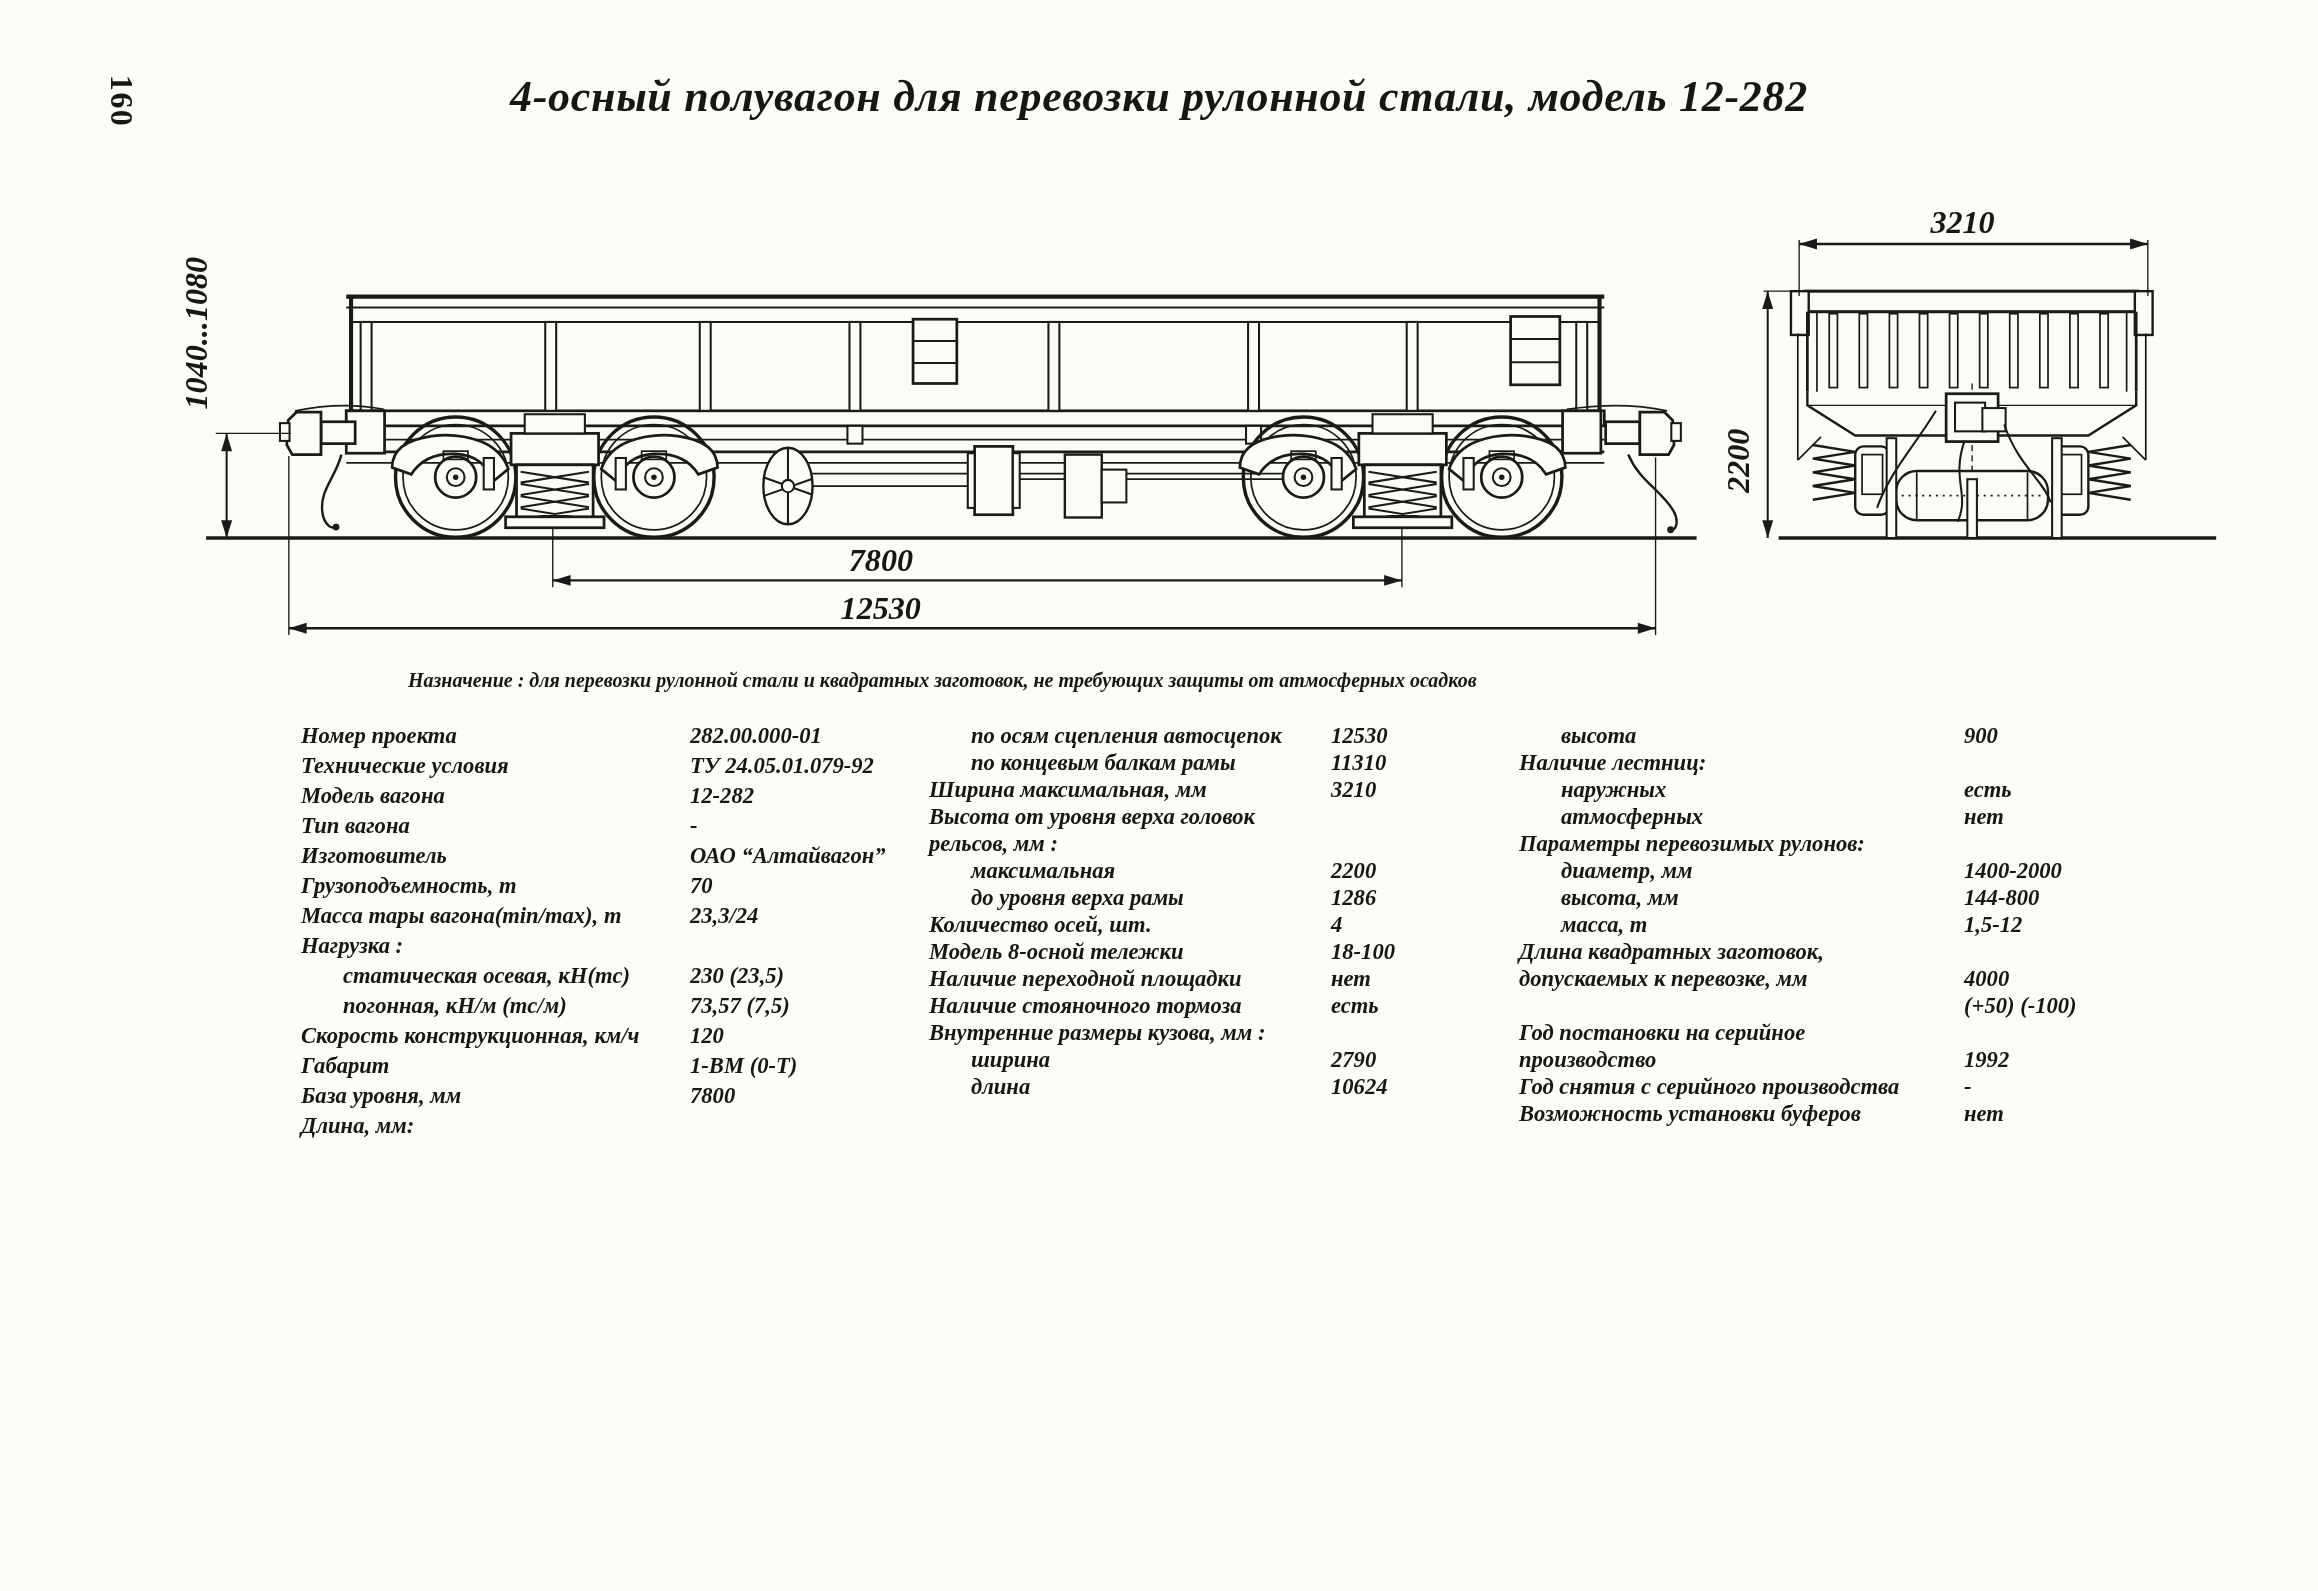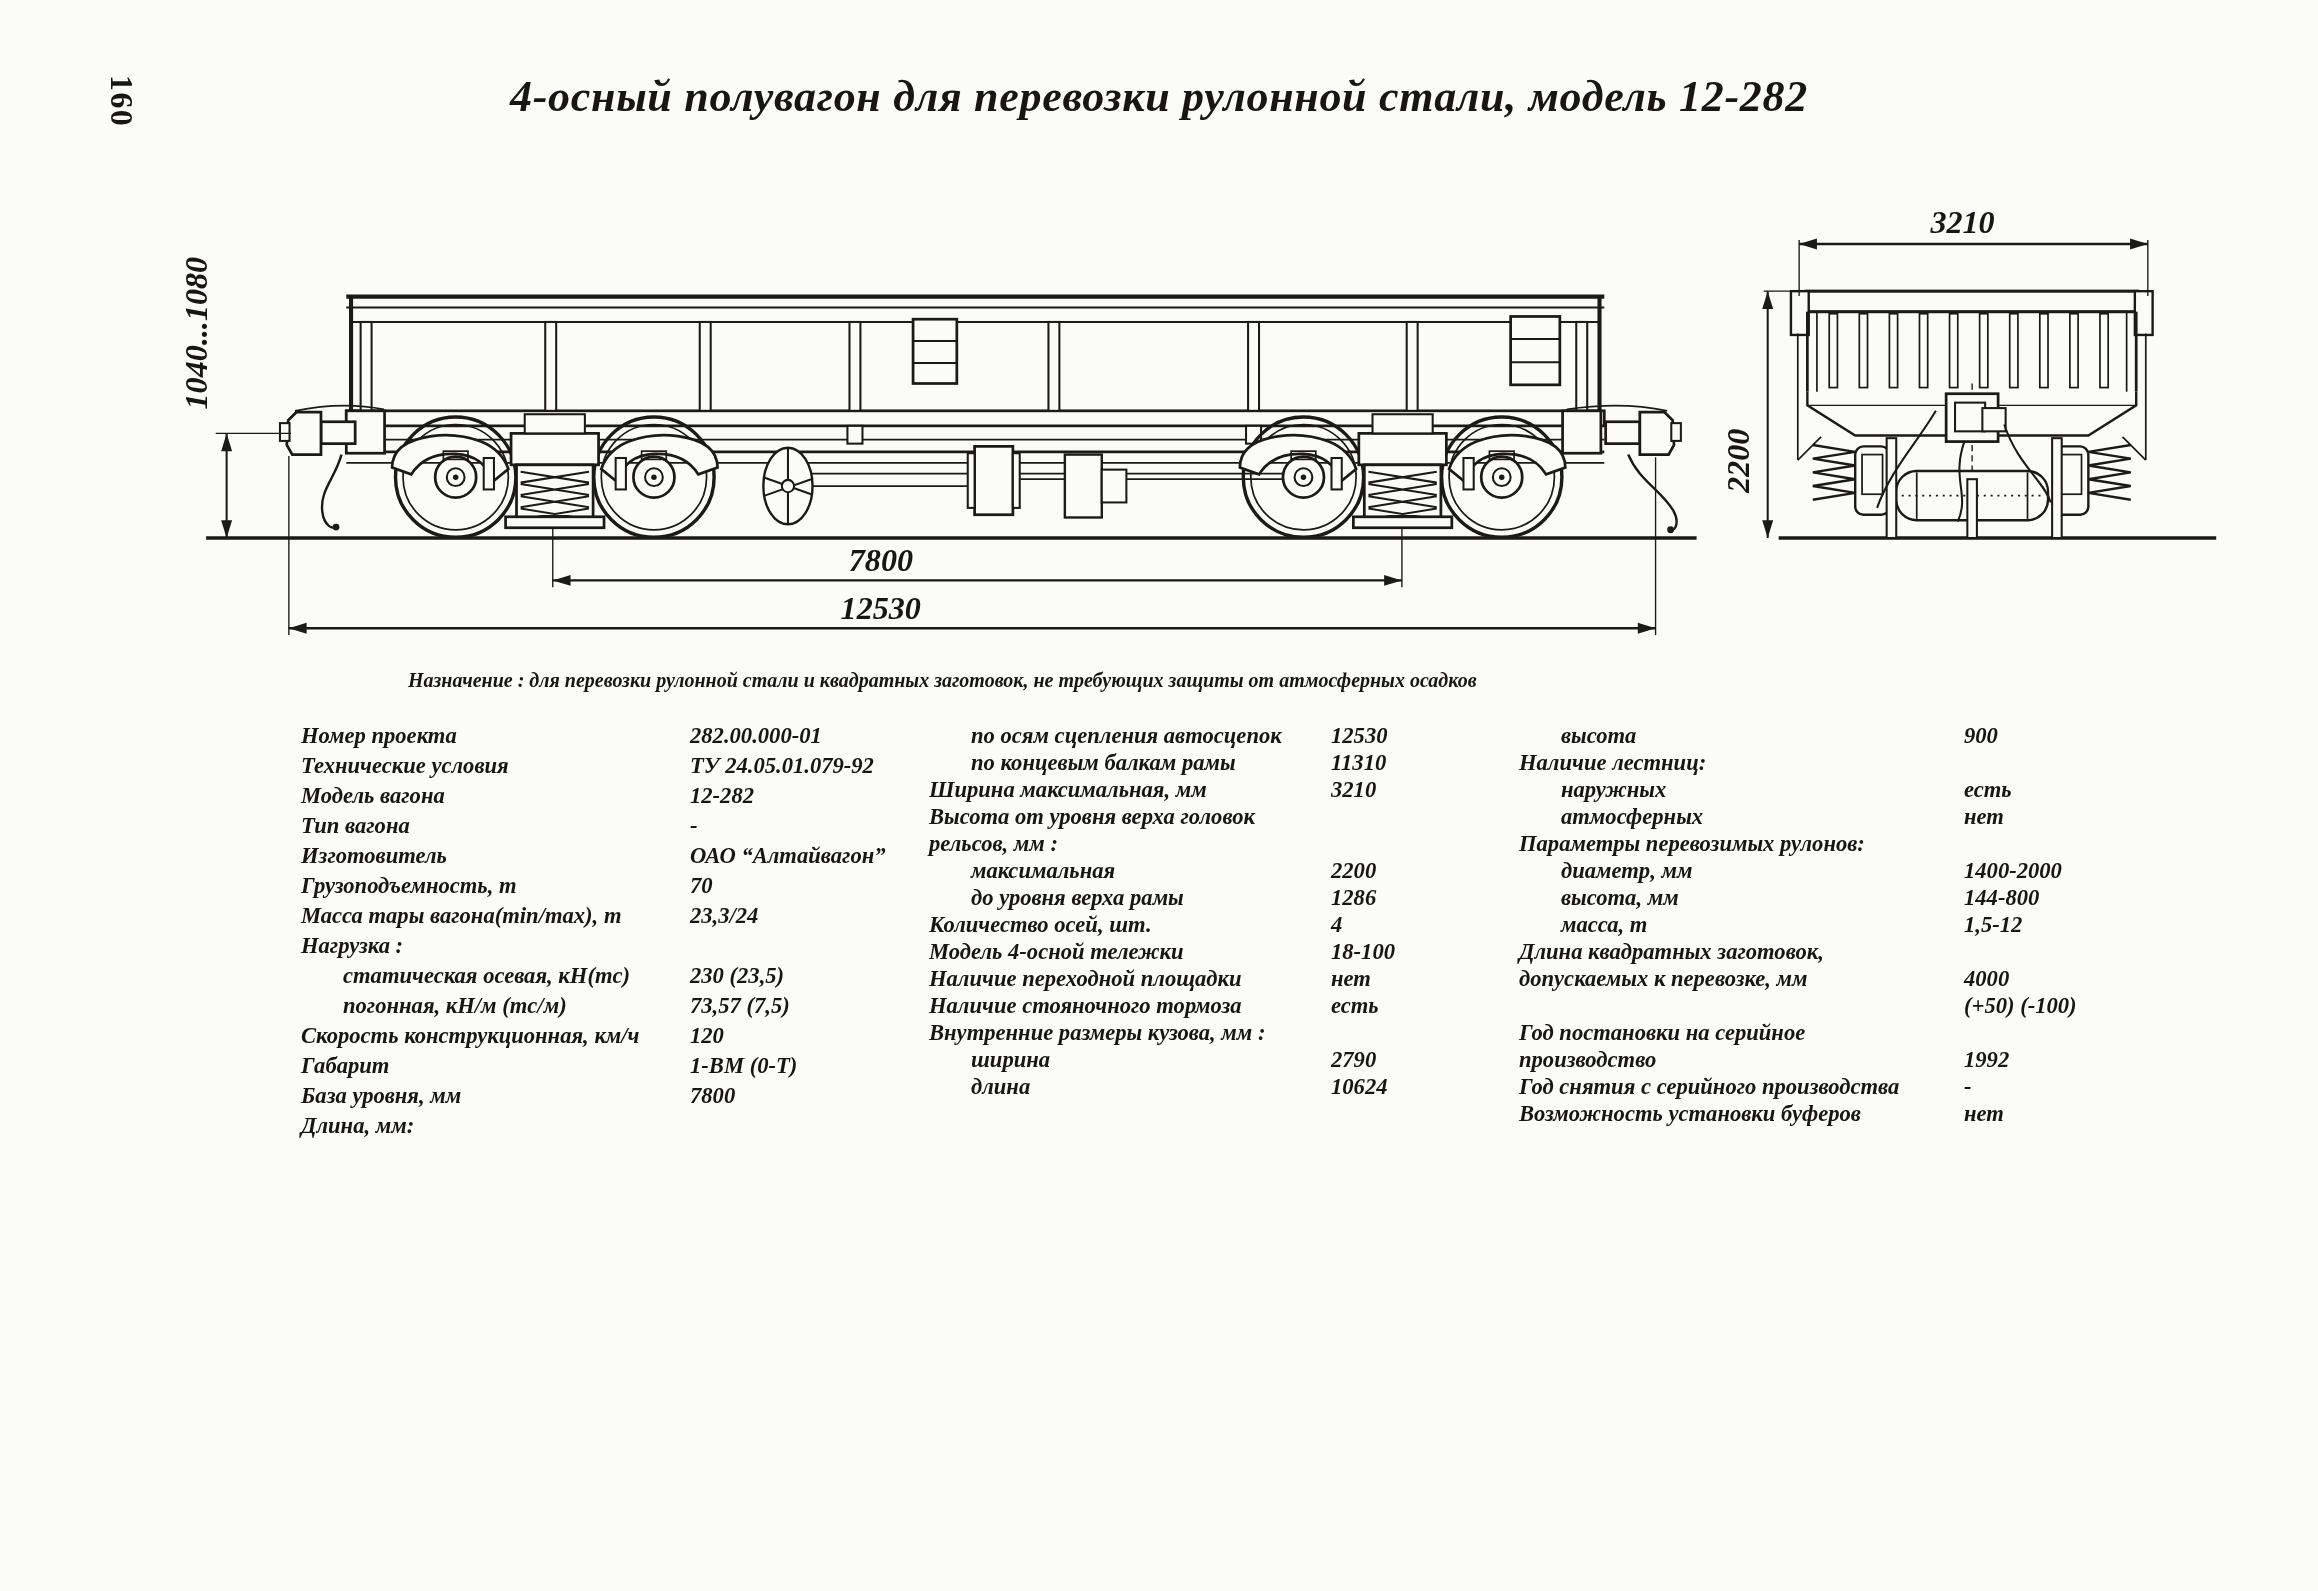--- a/index.html
+++ b/index.html
@@ -364,21 +364,21 @@
   </div>
     <div class="spec-row indent">
     <span class="lbl">до уровня верха рамы</span>
     <span class="val">1286</span>
   </div>
     <div class="spec-row">
     <span class="lbl">Количество осей, шт.</span>
     <span class="val">4</span>
   </div>
     <div class="spec-row">
-    <span class="lbl">Модель 4-осной тележки</span>
+    <span class="lbl">Модель 8-осной тележки</span>
     <span class="val">18-100</span>
   </div>
     <div class="spec-row">
     <span class="lbl">Наличие переходной площадки</span>
     <span class="val">нет</span>
   </div>
     <div class="spec-row">
     <span class="lbl">Наличие стояночного тормоза</span>
     <span class="val">есть</span>
   </div>

